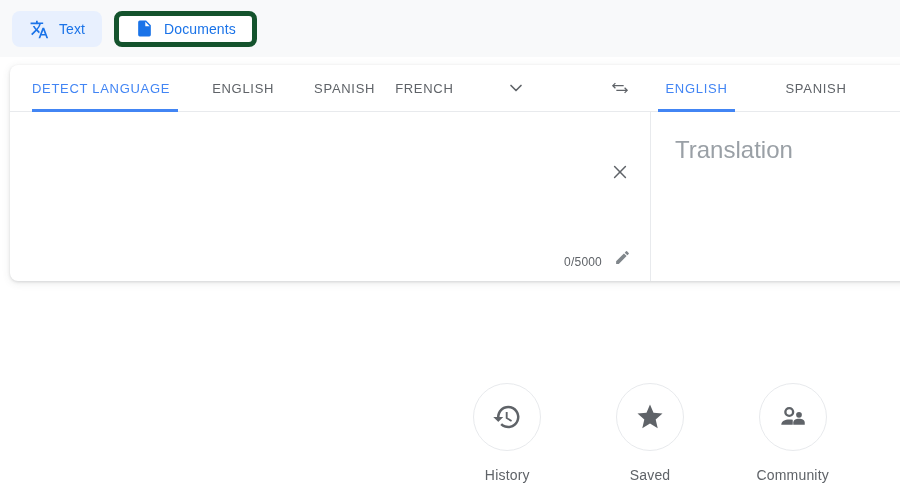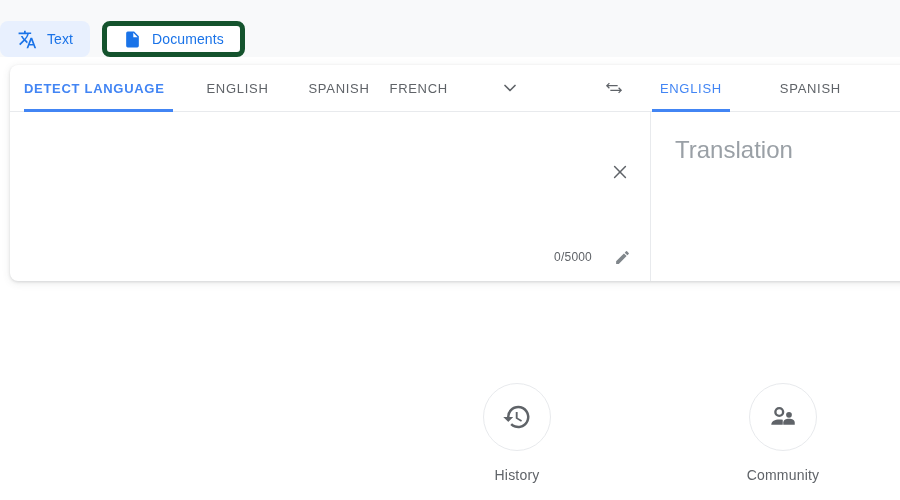--- a/index.html
+++ b/index.html
@@ -21,22 +21,22 @@
   }
 
   
   .mode-bar {
     position: absolute;
     left: 0; top: 0;
     width: 900px;
     height: 57px;
     background: #f8f9fa;
     display: flex;
-    align-items: flex-end;
-    padding-left: 0;
+    align-items: center;
+    padding-left: 12px;
     gap: 12px;
   }
 
   .mode-btn {
     display: flex;
     align-items: center;
     gap: 10px;
     height: 36px;
     padding: 0 16px;
     border-radius: 8px;
@@ -153,22 +153,22 @@
     display: flex; align-items: center; justify-content: center;
     cursor: pointer;
   }
   
   .clear-btn { top: 46px; transform: none; }
 
   .source-footer {
     position: absolute;
     right: 16px; bottom: 12px;
     display: flex;
-    align-items: center;
-    gap: 18px;
+    align-items: flex-end;
+    gap: 8px;
   }
   .char-count {
     font-size: 12px;
     color: #5f6368;
     letter-spacing: .2px;
   }
   .pencil-btn {
     width: 24px; height: 24px;
     display: flex; align-items: center; justify-content: center;
     cursor: pointer;
@@ -244,21 +244,21 @@
       <span class="label">Documents</span>
     </div>
 
   </div>
 
   <div class="card">
 
     <div class="lang-bar">
 
       <div class="lang-group">
-        <div class="lang-tab active" style="margin-left:14px;padding-right:8px;font-weight:bold;">
+        <div class="lang-tab active" style="margin-left:22px;padding-right:8px;">
           <span>DETECT LANGUAGE</span>
         </div>
         <div class="lang-tab" style="margin-left:34px;">
           <span>ENGLISH</span>
         </div>
         <div class="lang-tab" style="margin-left:40px;">
           <span>SPANISH</span>
         </div>
         <div class="lang-tab" style="margin-left:20px;">
           <span>FRENCH</span>
@@ -333,20 +333,30 @@
         <span>
           <svg width="30" height="30" viewBox="0 0 24 24" fill="#5f6368">
             <path d="M13 3a9 9 0 0 0-9 9H1l3.89 3.89.07.14L9 12H6a7 7 0 1 1 2.05 4.95l-1.42 1.42A9 9 0 1 0 13 3z"></path>
             <path d="M12.5 8H11v5.25l4.28 2.54.72-1.21-3.5-2.08V8z"></path>
           </svg>
         </span>
       </div>
       <div class="action-label">History</div>
     </div>
 
+    <div class="action">
+      <div class="action-circle">
+        <span>
+          <svg width="30" height="30" viewBox="0 0 24 24" fill="#5f6368">
+            <path d="M12 17.27l6.18 3.73-1.64-7.03L22 9.24l-7.19-.61L12 2 9.19 8.63 2 9.24l5.46 4.73L5.82 21z"></path>
+          </svg>
+        </span>
+      </div>
+      <div class="action-label">Saved</div>
+    </div>
 
     <div class="action">
       <div class="action-circle">
         <span>
           <svg width="30" height="30" viewBox="0 0 24 24" fill="#5f6368">
             <circle cx="9" cy="8" r="3.1" fill="none" stroke="#5f6368" stroke-width="1.9"></circle>
             <path d="M2.6 18.2c0-2.9 3-4.3 6.4-4.3 1.0 0 1.95.12 2.8.35v3.95H2.6z"></path>
             <circle cx="16.8" cy="10.2" r="2.3"></circle>
             <path d="M16.8 13.4c2.6 0 4.6 1.1 4.6 3.1v1.7h-9.2v-1.7c0-2 2-3.1 4.6-3.1z"></path>
           </svg>

